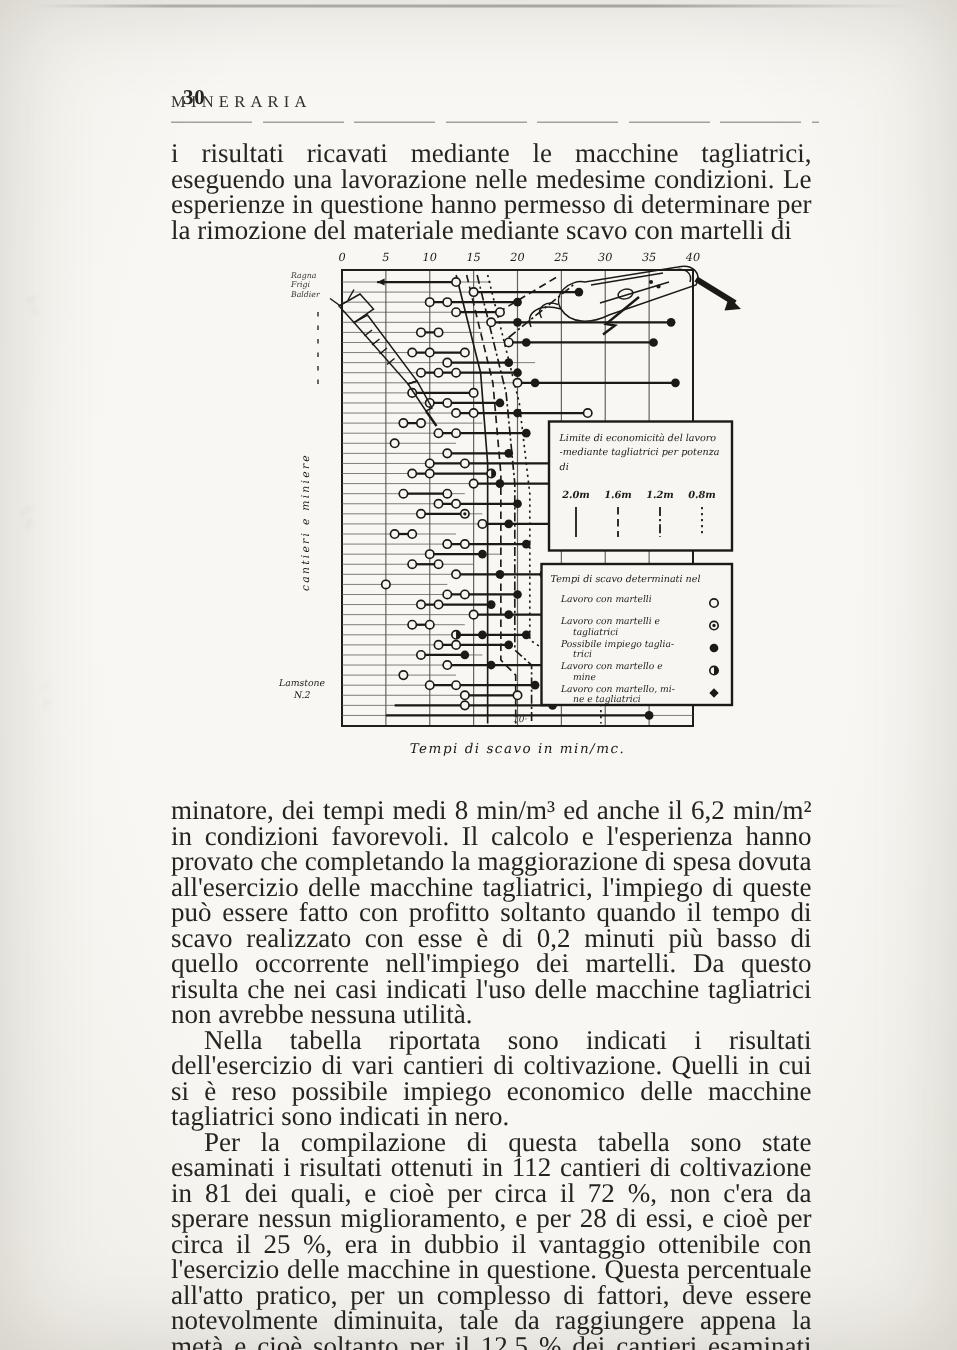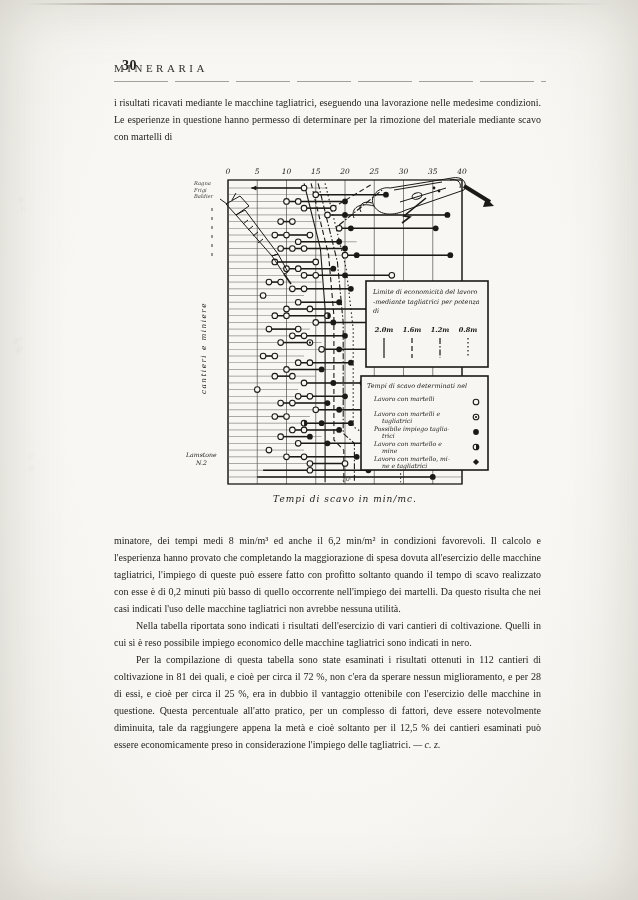--- a/index.html
+++ b/index.html
@@ -19,21 +19,21 @@
   .scan-edge-top{position:absolute;left:25px;top:3px;width:585px;height:2px;
     background:linear-gradient(90deg,transparent,#9a958c 15%,#8d887f 70%,transparent);opacity:.7;}
   .scan-smudge{position:absolute;filter:blur(1.5px);color:#8f8a80;font-style:italic;
     font-size:9px;transform:rotate(-8deg);opacity:.55;line-height:9px;white-space:pre;}
   .hdr-num{position:absolute;left:122px;top:58px;font-size:14px;font-weight:bold;letter-spacing:.5px;}
   .hdr-title{position:absolute;left:114px;top:62px;width:426px;text-align:left;
     font-size:11px;font-weight:normal;letter-spacing:3.5px;color:#33302b;}
   .hdr-rule{position:absolute;left:114px;top:81px;width:432px;height:1px;
     background:repeating-linear-gradient(90deg,#97928a 0 54px,transparent 54px 61px);opacity:.85;}
   .col{position:absolute;left:114px;width:427px;text-align:justify;
-    font-size:10px;line-height:17px;color:#262320;}
+    font-size:18px;line-height:17px;color:#262320;}
   .p-indent{text-indent:22px;}
   .sig{font-style:italic;}
   .figwrap{position:absolute;left:168px;top:158px;width:350px;height:360px;}
   svg text{font-family:"DejaVu Serif", serif;}
 </style>
 </head>
 <body>
 
 <div class="paper">
   <div class="scan-edge-top"></div>

